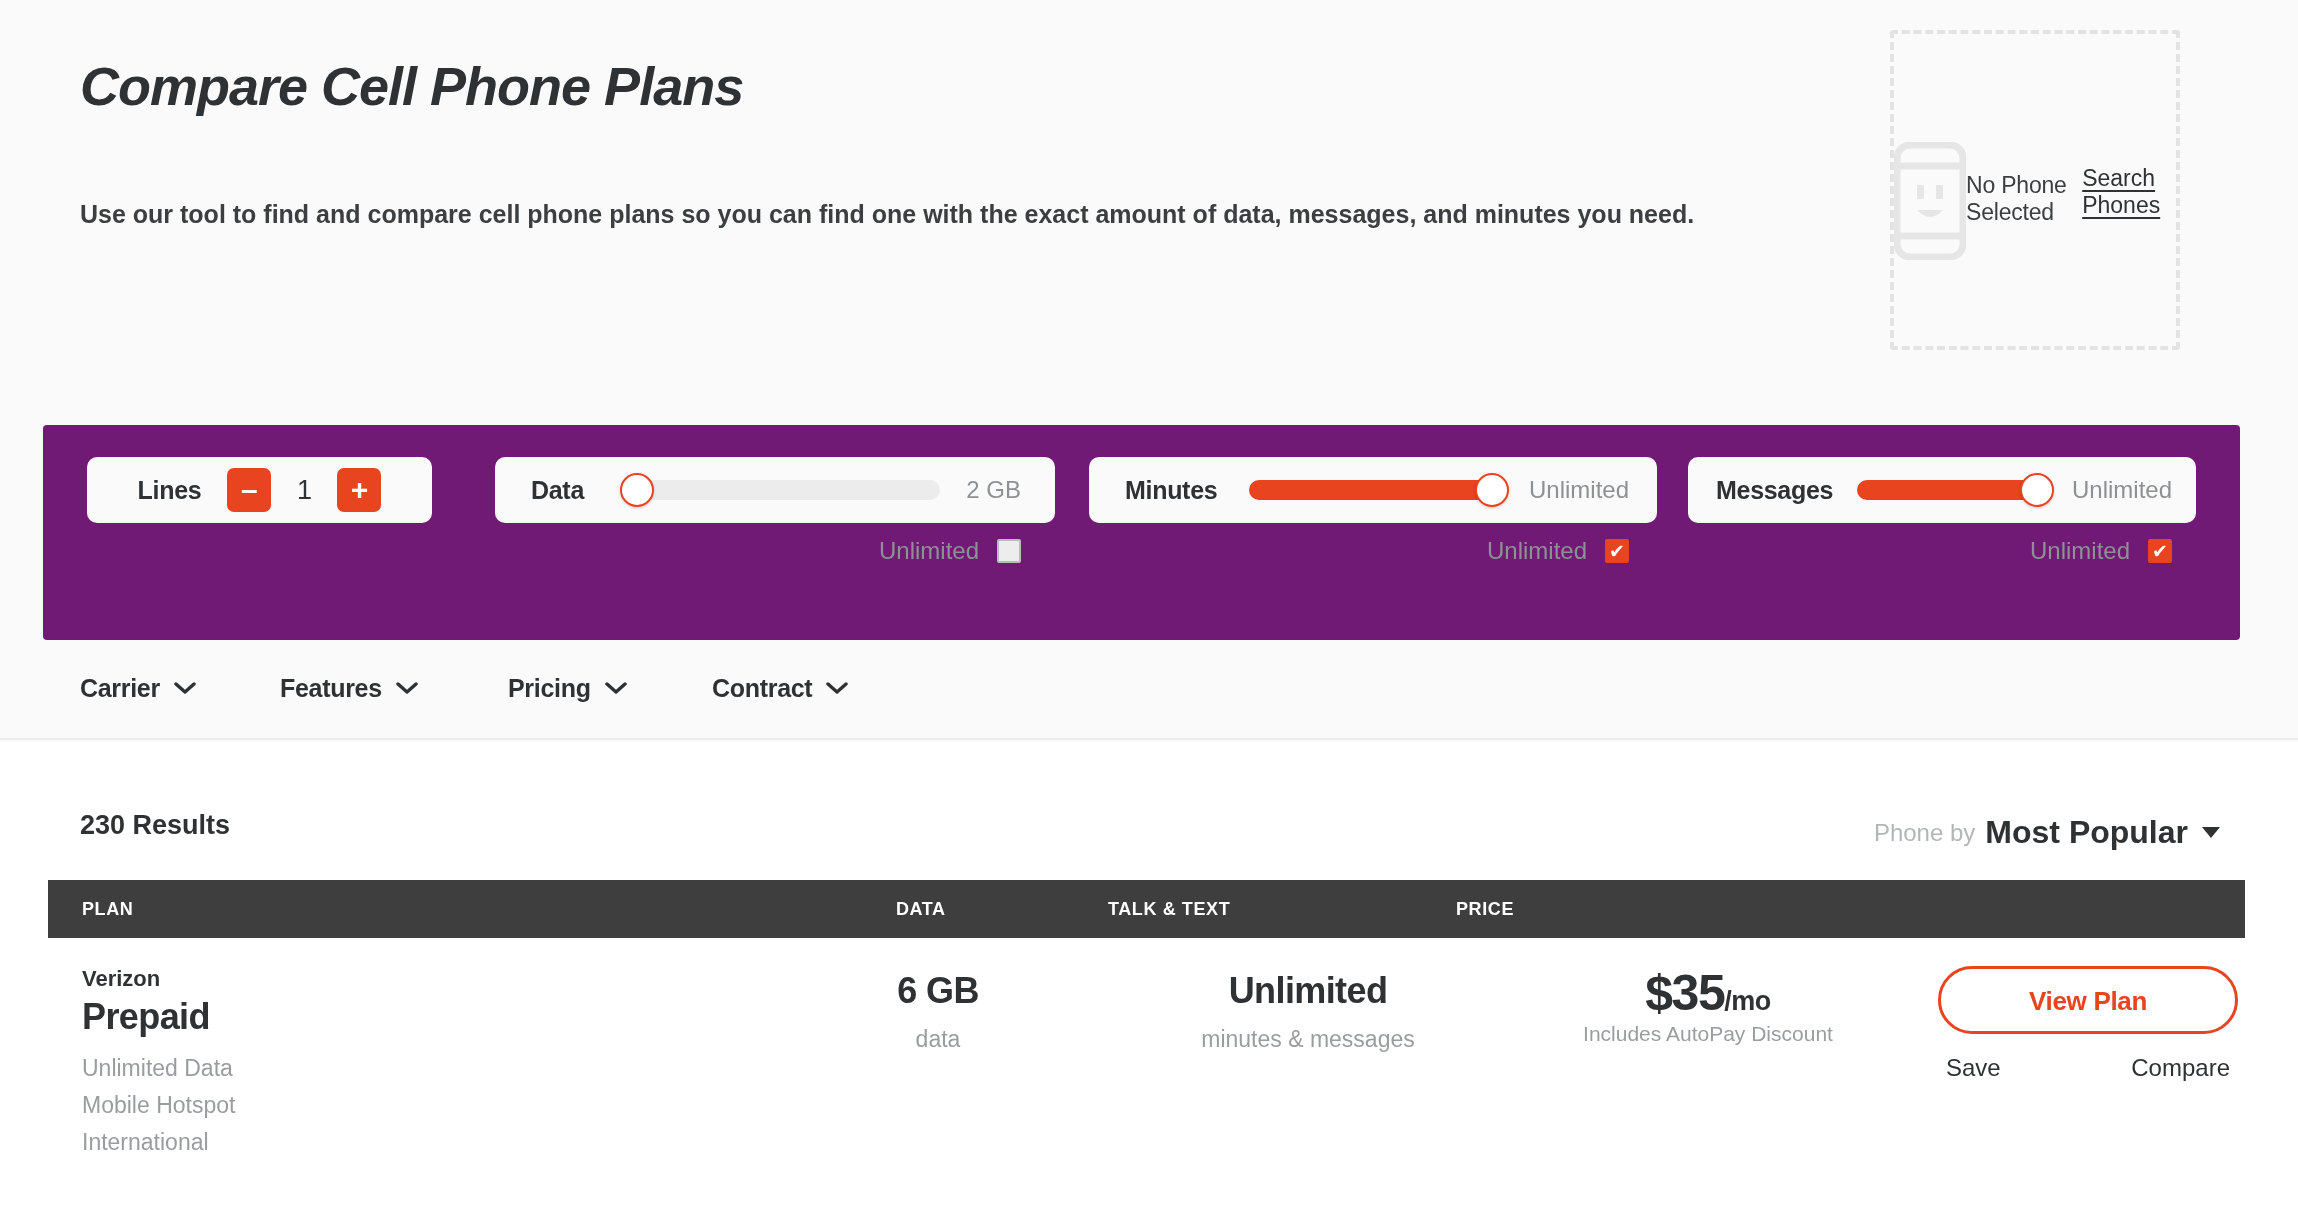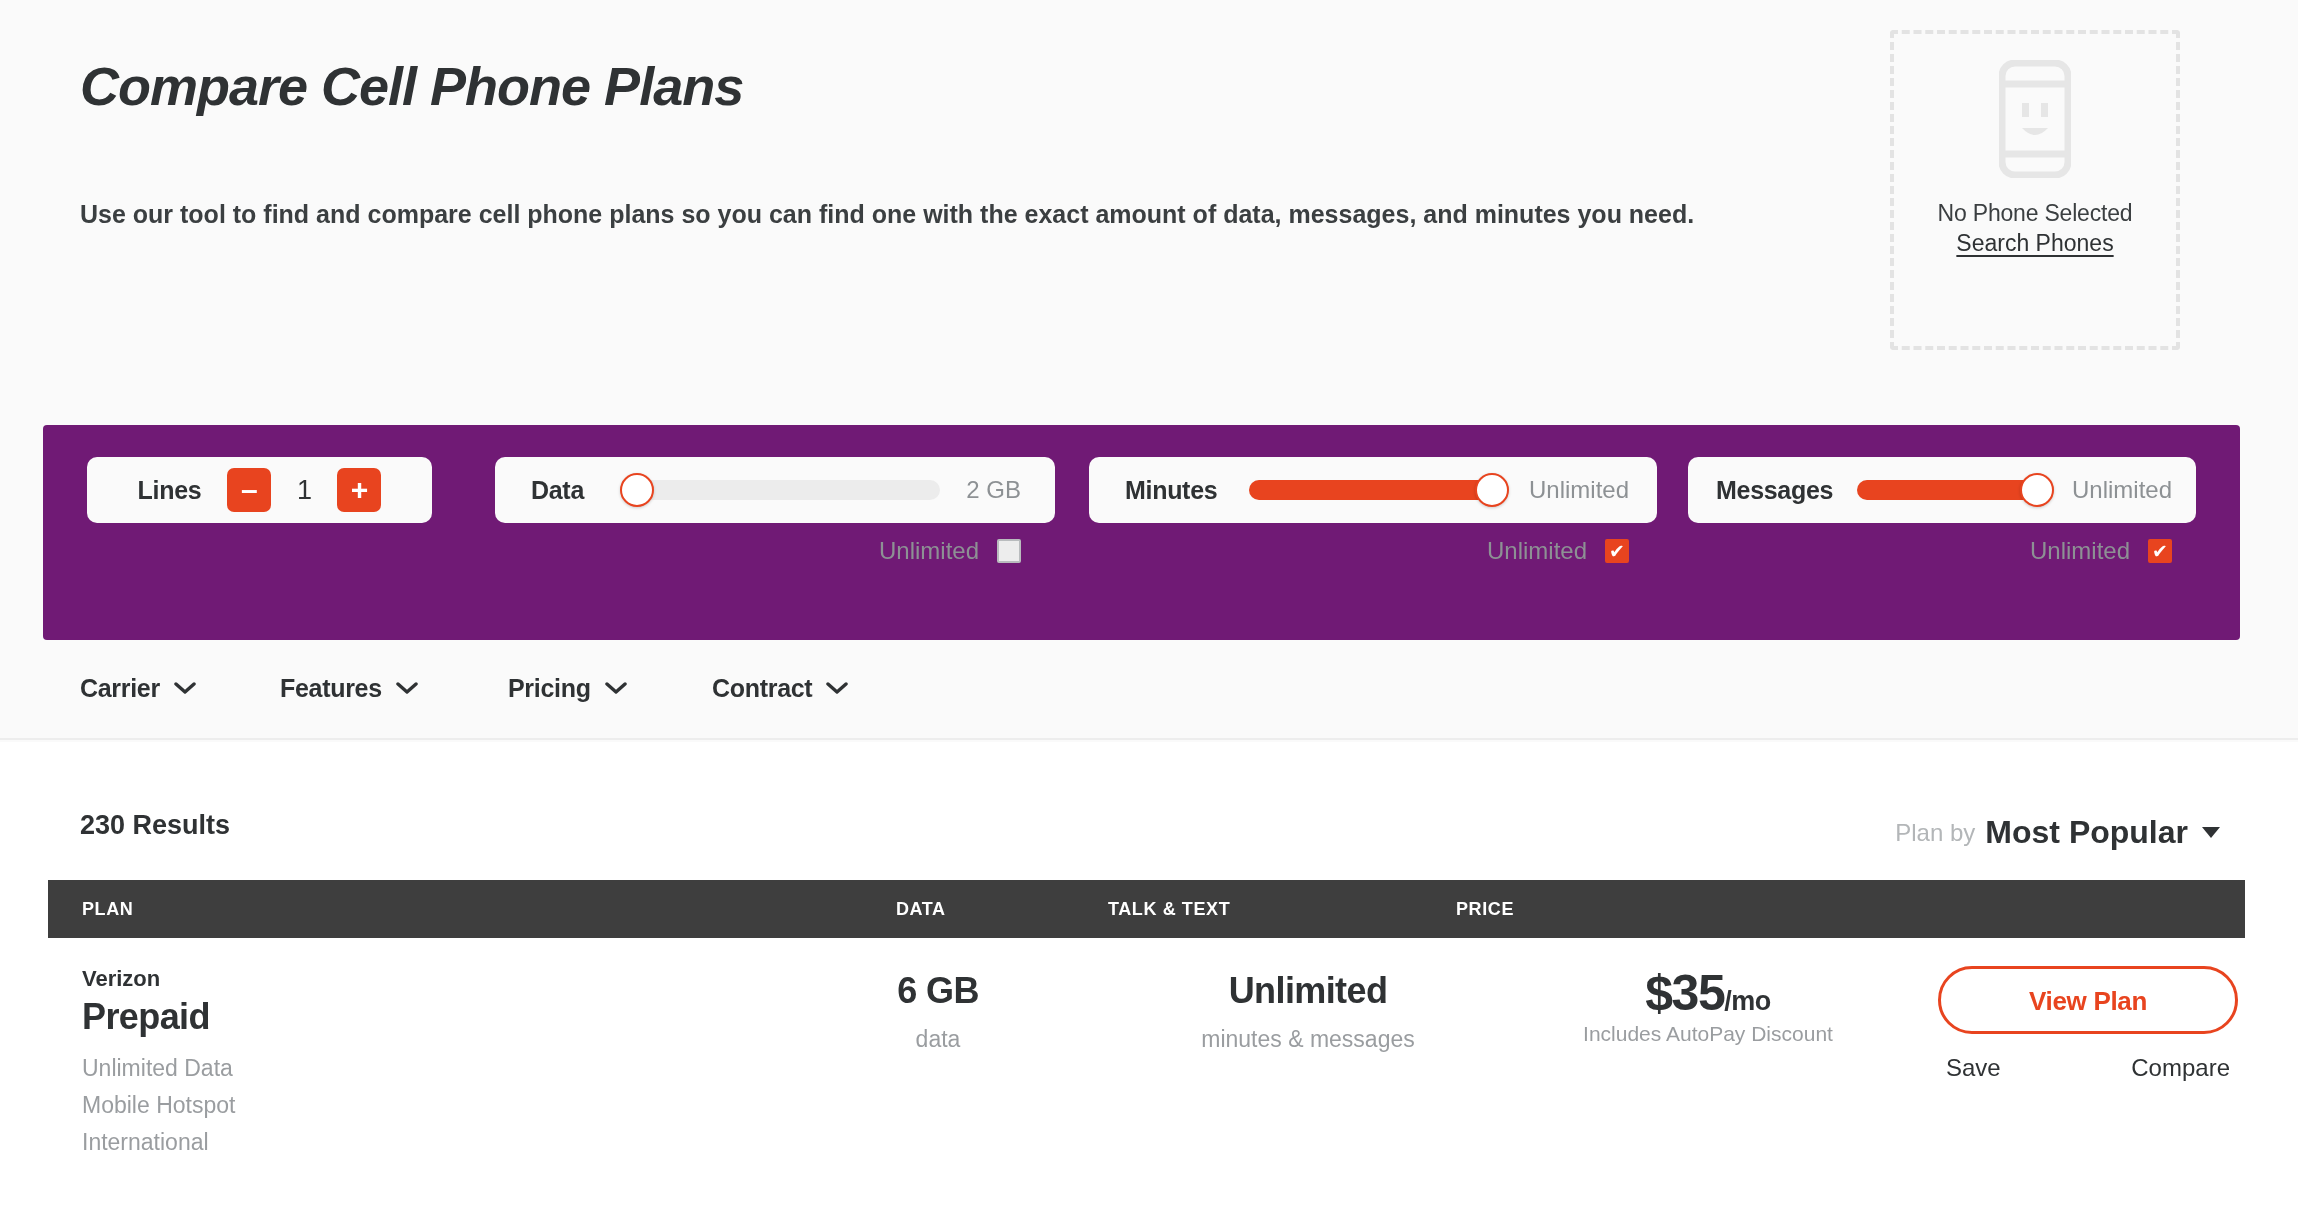--- a/index.html
+++ b/index.html
@@ -24,21 +24,21 @@
   }
   .hero-sub {
     position: absolute; left: 80px; top: 190px; width: 1620px;
     font-size: 25px; line-height: 48px; color: #3b3f41; font-weight: 700;
   }
 
   
   .phone-box {
     position: absolute; left: 1890px; top: 30px; width: 290px; height: 320px;
     border: 4px dashed #e3e3e3; border-radius: 4px;
-    display: flex; flex-direction: column; align-items: center;
+    display: flex; flex-direction: row; align-items: center;
   }
   .phone-icon { margin-top: 26px; }
   .phone-nolabel {
     margin-top: 18px; font-size: 23px; color: #3b3f41; font-weight: 400; letter-spacing:-0.2px;
   }
   .phone-link {
     margin-top: 3px; font-size: 23px; color: #2f3234; text-decoration: underline;
     text-underline-offset: 4px; cursor: pointer;
   }
 
@@ -254,21 +254,21 @@
       <svg class="chev" width="22" height="13" viewBox="0 0 22 13">
         <path d="M2 2 L11 10 L20 2" fill="none" stroke="#2f3234" stroke-width="3.4" stroke-linecap="round" stroke-linejoin="round"></path>
       </svg>
     </div>
   </div>
 
   <div class="results">
     <div class="res-count">230 Results</div>
 
     <div class="sortwrap">
-      <span class="sort-by">Plan by</span>
+      <span class="sort-by">Phone by</span>
       <span class="sort-val">Most Popular</span>
       <span class="caret"></span>
     </div>
 
     <div class="thead">
       <span class="th th-plan">PLAN</span>
       <span class="th th-data">DATA</span>
       <span class="th th-talk">TALK &amp; TEXT</span>
       <span class="th th-price">PRICE</span>
     </div>

